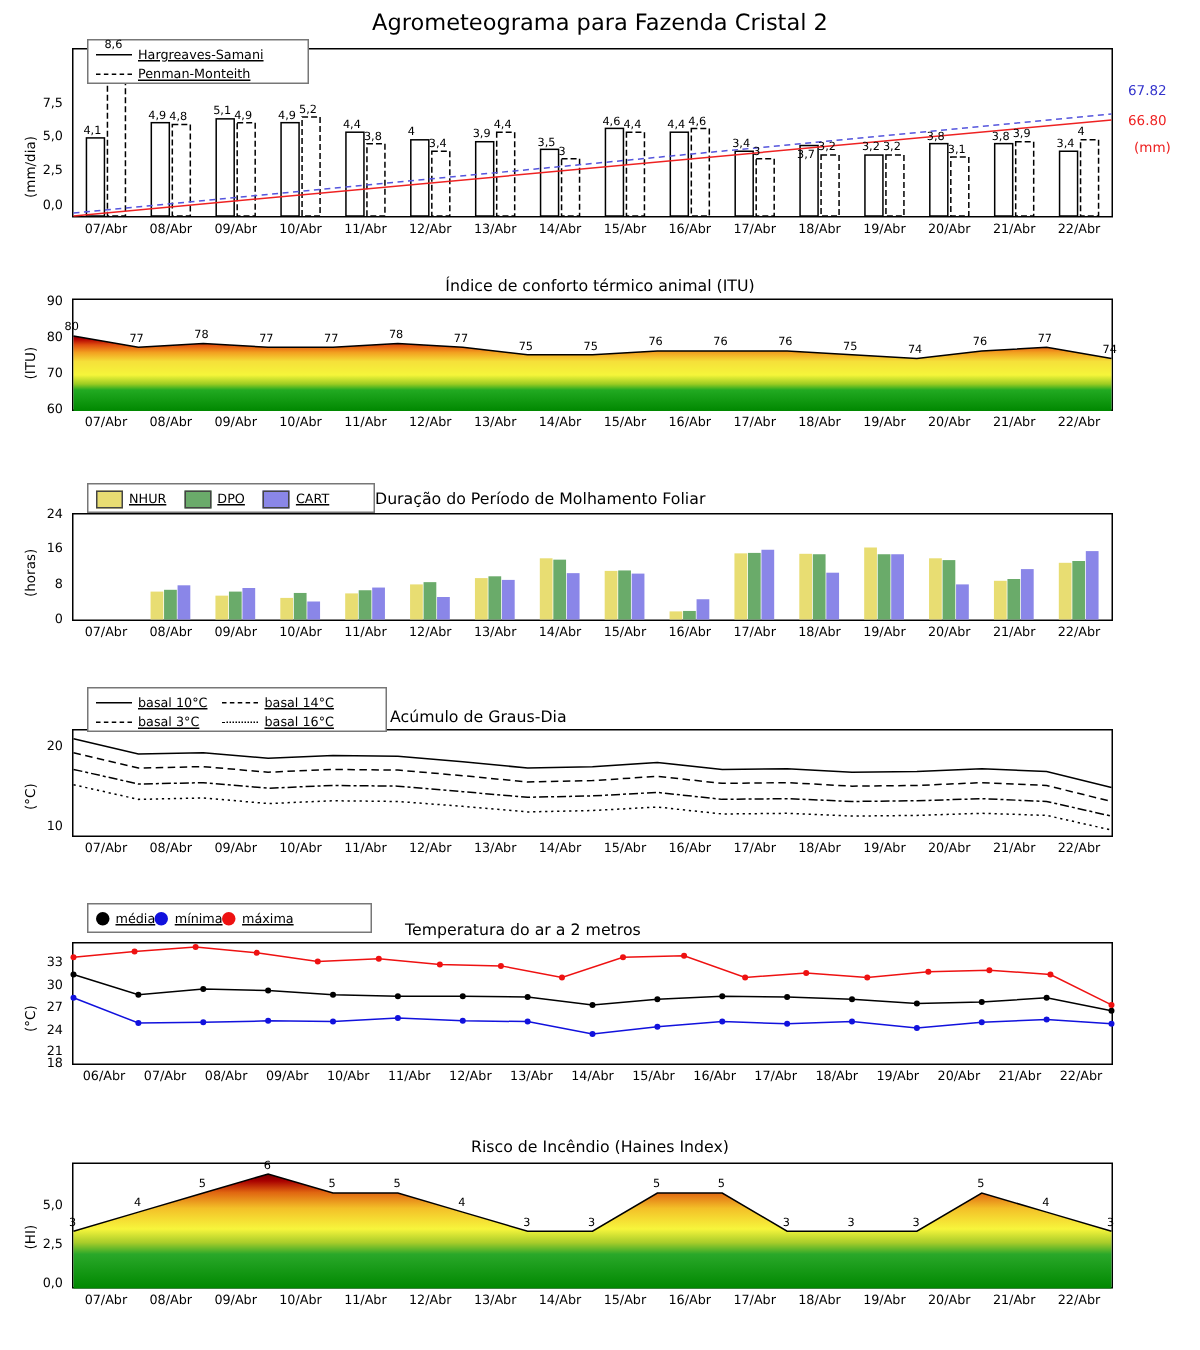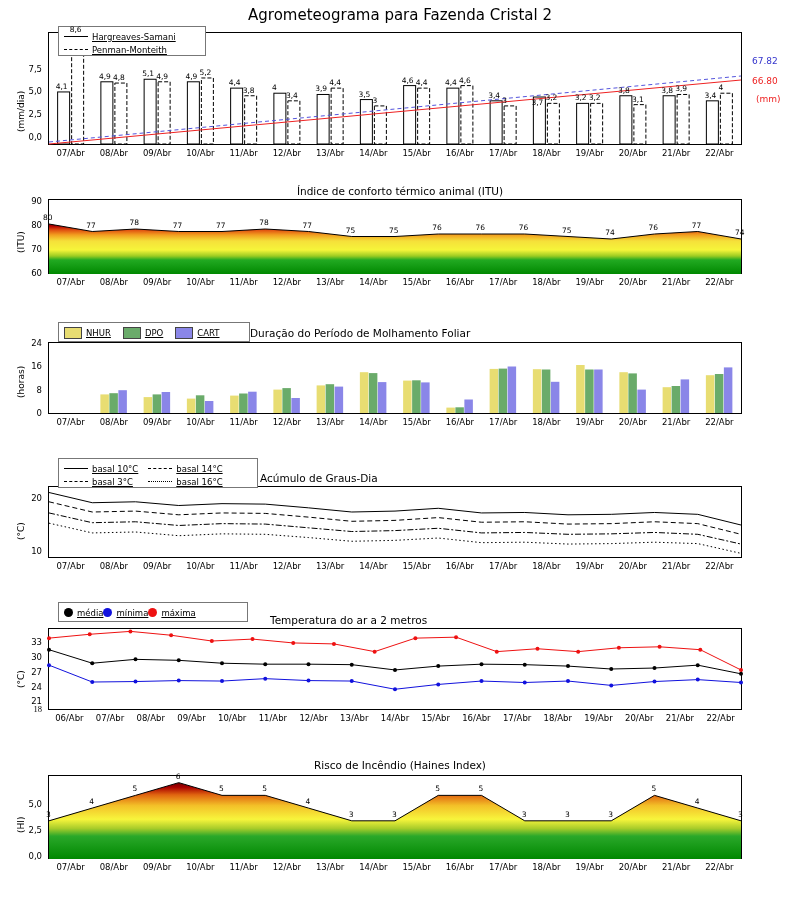--- a/index.html
+++ b/index.html
@@ -374,21 +374,21 @@
   <div class="panel" style="left:0;top:600px;width:800px;height:130px;">
     <div class="ptitle" style="left:270px;top:14px;width:380px;text-align:left;">Temperatura do ar a 2 metros</div>
     <div class="ylabel" style="left:16px;top:88px;">(°C)</div>
     <div class="plot" style="left:48px;top:28px;width:694px;height:82px;"></div>
 
     <div class="ytick" style="left:8px;top:37px;">33</div>
     <div class="ytick" style="left:8px;top:52px;">30</div>
     <div class="ytick" style="left:8px;top:67px;">27</div>
     <div class="ytick" style="left:8px;top:82px;">24</div>
     <div class="ytick" style="left:8px;top:96px;">21</div>
-    <div class="ytick" style="left:8px;top:104px;font-family:Liberation Serif, serif;">18</div>
+    <div class="ytick" style="left:8px;top:104px;">18</div>
 
     <svg width="800" height="130">
         <g id="temp-lines">
           <path d="M 49 49.705882352941174 L 92.25 63.21176470588235 L 135.5 59.35294117647059 L 178.75 60.317647058823525 L 222 63.21176470588235 L 265.25 64.17647058823529 L 308.5 64.17647058823529 L 351.75 64.65882352941176 L 395 69.96470588235294 L 438.25 66.10588235294117 L 481.5 64.17647058823529 L 524.75 64.65882352941176 L 568 66.10588235294117 L 611.25 69 L 654.5 68.03529411764706 L 697.75 65.14117647058822 L 741 73.82352941176471" fill="none" stroke="#000000" stroke-width="1"></path>
           <circle cx="49" cy="49.705882352941174" r="2" fill="#000000"></circle>
           <circle cx="92.25" cy="63.21176470588235" r="2" fill="#000000"></circle>
           <circle cx="135.5" cy="59.35294117647059" r="2" fill="#000000"></circle>
           <circle cx="178.75" cy="60.317647058823525" r="2" fill="#000000"></circle>
           <circle cx="222" cy="63.21176470588235" r="2" fill="#000000"></circle>
           <circle cx="265.25" cy="64.17647058823529" r="2" fill="#000000"></circle>

